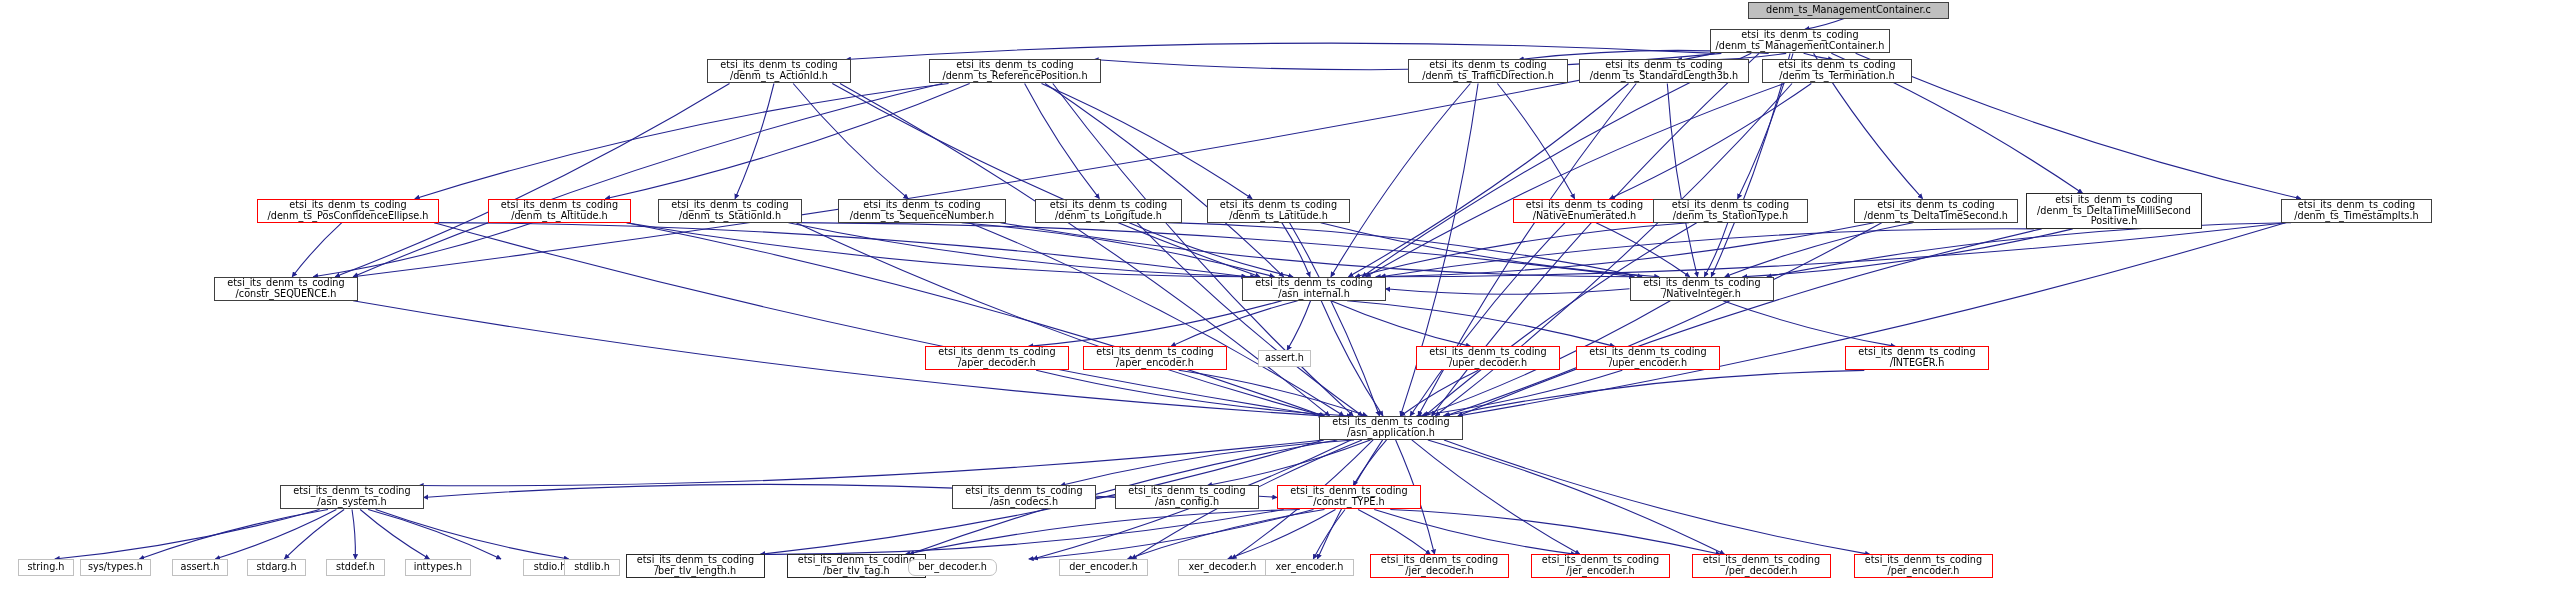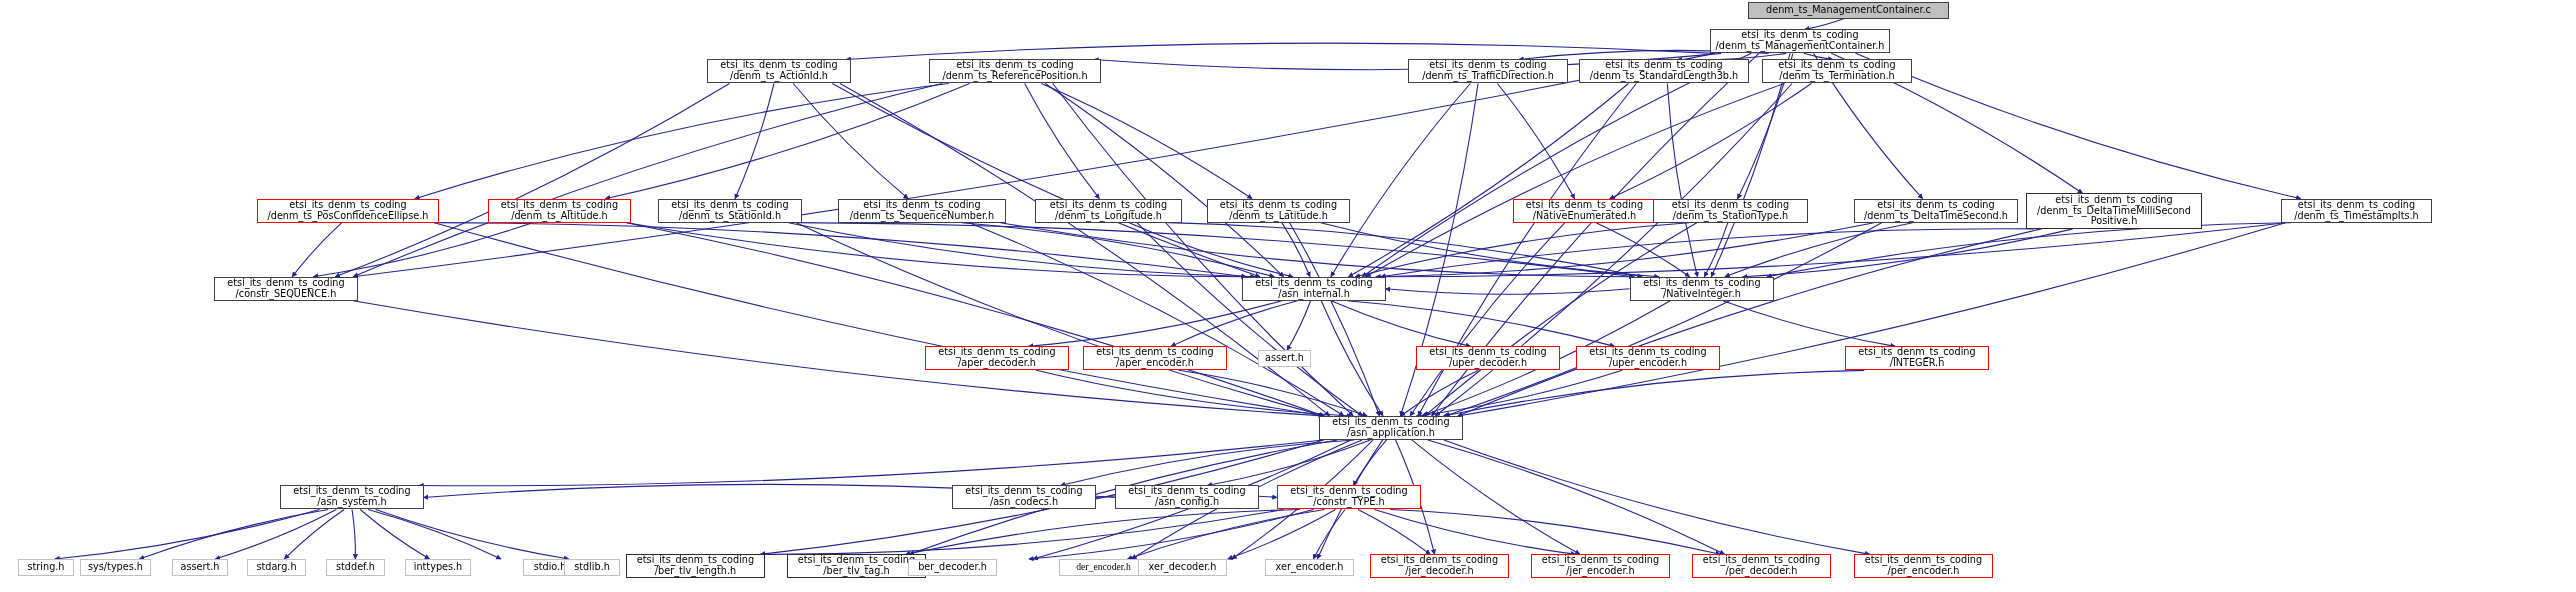--- a/index.html
+++ b/index.html
@@ -212,23 +212,23 @@
       <div class="node n-sys" style="left: 172px; top: 559px; width: 56px; height: 17px; font-size: 9.7px;">assert.h</div>
       <div class="node n-sys" style="left: 247px; top: 559px; width: 59px; height: 17px; font-size: 9.7px;">stdarg.h</div>
       <div class="node n-sys" style="left: 326px; top: 559px; width: 59px; height: 17px; font-size: 9.7px;">stddef.h</div>
       <div class="node n-sys" style="left: 405px; top: 559px; width: 66px; height: 17px; font-size: 9.7px; text-align: center;">inttypes.h</div>
       <div class="node n-sys" style="left: 491px; top: 559px; width: 54px; height: 17px; font-size: 9.7px; margin-left: 32px;">stdio.h</div>
       <div class="node n-sys" style="left: 564px; top: 559px; width: 56px; height: 17px; font-size: 9.7px;">stdlib.h</div>
       <div class="node n-bold" style="left: 626px; top: 554px; width: 139px; height: 24px; font-size: 9.7px;">etsi_its_denm_ts_coding
 /ber_tlv_length.h</div>
       <div class="node n-bold" style="left: 787px; top: 554px; width: 139px; height: 24px; font-size: 9.7px;">etsi_its_denm_ts_coding
 /ber_tlv_tag.h</div>
-      <div class="node n-sys" style="left: 908px; top: 559px; width: 89px; height: 17px; font-size: 9.7px;">ber_decoder.h</div>
-      <div class="node n-sys" style="left: 1059px; top: 559px; width: 89px; height: 17px; font-size: 9.7px; font-family: Liberation Serif, serif;">der_encoder.h</div>
-      <div class="node n-sys" style="left: 1138px; top: 559px; width: 89px; height: 17px; font-size: 9.7px;">xer_decoder.h</div>
+      <div class="node n-sys" style="left: 908px; top: 559px; width: 89px; height: 17px; font-size: 9.7px; border-radius: 7px;">ber_decoder.h</div>
+      <div class="node n-sys" style="left: 1059px; top: 559px; width: 89px; height: 17px; font-size: 9.7px;">der_encoder.h</div>
+      <div class="node n-sys" style="left: 1178px; top: 559px; width: 89px; height: 17px; font-size: 9.7px;">xer_decoder.h</div>
       <div class="node n-sys" style="left: 1265px; top: 559px; width: 89px; height: 17px; font-size: 9.7px;">xer_encoder.h</div>
       <div class="node n-red" style="left: 1370px; top: 554px; width: 139px; height: 24px; font-size: 9.7px;">etsi_its_denm_ts_coding
 /jer_decoder.h</div>
       <div class="node n-red" style="left: 1531px; top: 554px; width: 139px; height: 24px; font-size: 9.7px;">etsi_its_denm_ts_coding
 /jer_encoder.h</div>
       <div class="node n-red" style="left: 1692px; top: 554px; width: 139px; height: 24px; font-size: 9.7px;">etsi_its_denm_ts_coding
 /per_decoder.h</div>
       <div class="node n-red" style="left: 1854px; top: 554px; width: 139px; height: 24px; font-size: 9.7px;">etsi_its_denm_ts_coding
 /per_encoder.h</div>
     </div>

